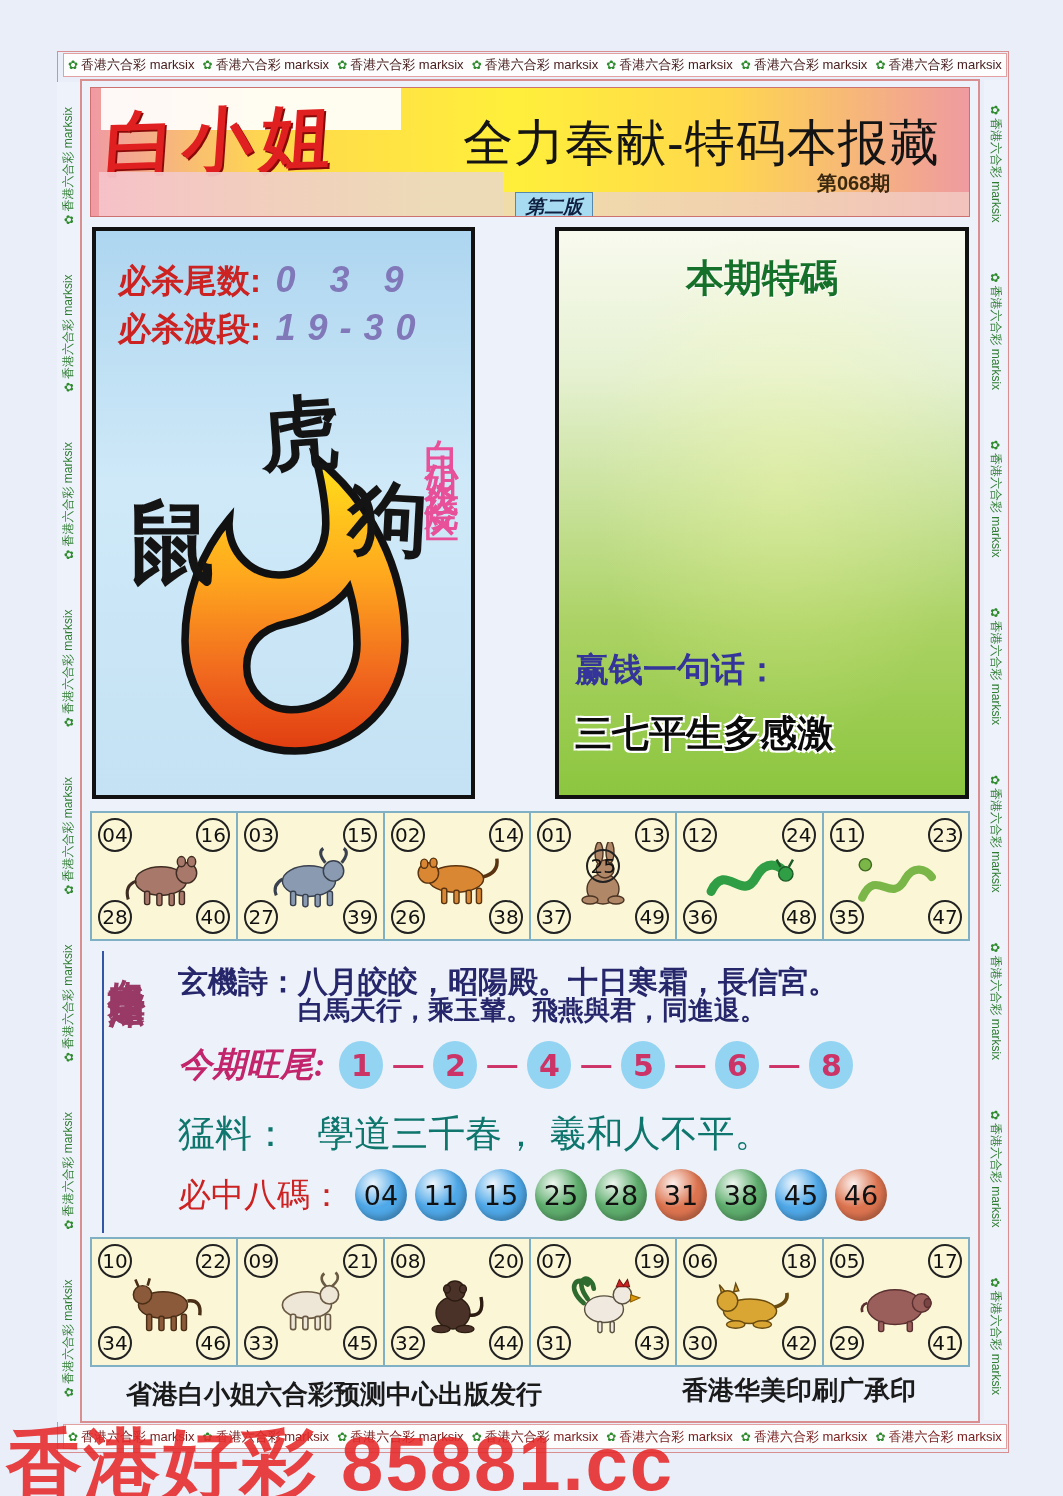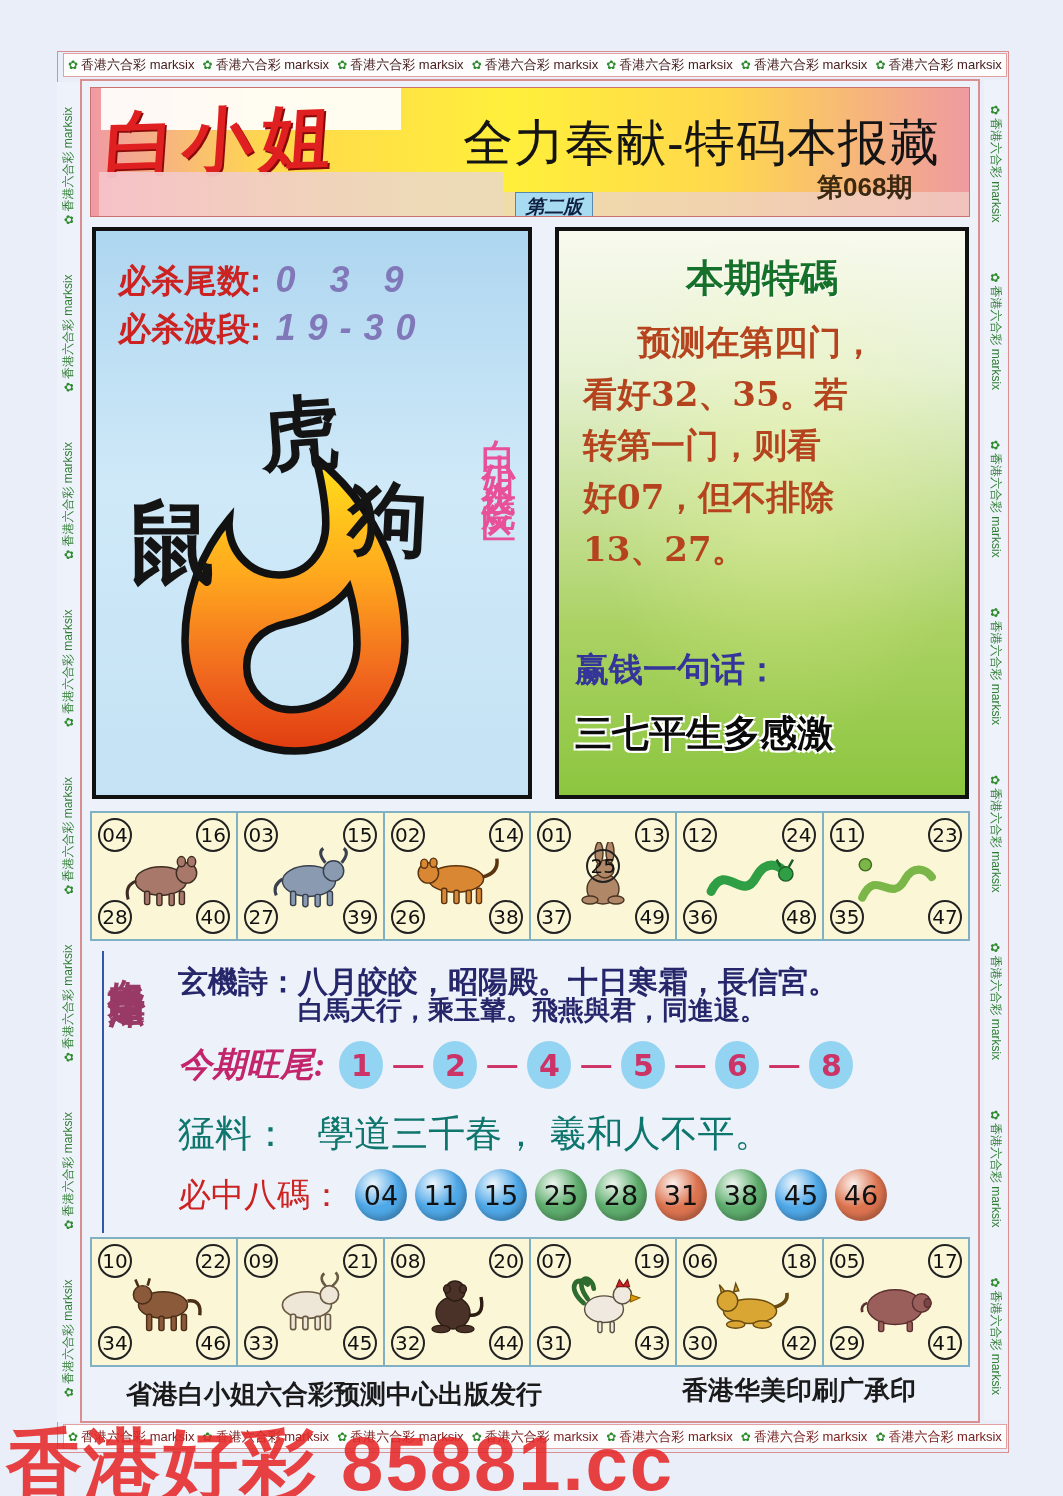--- a/index.html
+++ b/index.html
@@ -21,27 +21,27 @@
   .strip-left .bu,.strip-right .bu{font-size:12px;}
 
   
   .frame{position:absolute;left:80px;top:79px;width:900px;height:1344px;border:2px solid #d98f8f;background:#edf1fa;box-sizing:border-box;}
 
   
   .header{position:absolute;left:8px;top:6px;width:880px;height:130px;background:linear-gradient(90deg,#f09aa4 0%,#ffd84d 20%,#ffef3a 48%,#ffd84d 72%,#ef9aa0 100%);border:1px solid #cc7070;box-sizing:border-box;overflow:hidden;}
   .hdr-white{position:absolute;left:10px;top:0px;width:300px;height:42px;background:rgba(255,255,255,.92);}
   .brand{position:absolute;left:14px;top:6px;font-size:70px;font-weight:900;color:#e02020;transform:rotate(-2deg) skewX(-6deg);letter-spacing:8px;text-shadow:2px 2px 0 #8a0a0a;}
   .h-title{position:absolute;left:372px;top:22px;font-size:50px;font-weight:400;color:#141414;letter-spacing:1px;}
-  .issue{position:absolute;left:726px;top:82px;font-size:26px;font-weight:bold;color:#3a2810;}
+  .issue{position:absolute;left:726px;top:82px;font-size:20px;font-weight:bold;color:#3a2810;}
   .blur-a{position:absolute;left:8px;top:84px;width:404px;height:44px;background:linear-gradient(90deg,#f6c3ca,#ecd9bd 80%);opacity:.95;}
   .blur-b{position:absolute;left:412px;top:104px;width:470px;height:26px;background:linear-gradient(90deg,#ecd9bd,#f2c9c2);opacity:.85;}
   .edition{position:absolute;left:424px;top:104px;width:76px;height:28px;background:#a6dbf2;border:1px solid #5588aa;color:#102040;font-size:19px;font-weight:bold;font-style:italic;display:flex;align-items:center;justify-content:center;z-index:3;}
 
   
-  .lbox{position:absolute;left:10px;top:146px;width:440px;height:572px;border:4px solid #111;box-sizing:border-box;background:linear-gradient(180deg,#aed6f0 0%,#cfe9f8 45%,#c4e2f4 100%);overflow:hidden;}
+  .lbox{position:absolute;left:10px;top:146px;width:383px;height:572px;border:4px solid #111;box-sizing:border-box;background:linear-gradient(180deg,#aed6f0 0%,#cfe9f8 45%,#c4e2f4 100%);overflow:hidden;}
   .kill-line{position:absolute;left:22px;white-space:nowrap;}
   .kill-label{font-size:33px;font-weight:900;color:#cc2222;}
   .kill-value{font-size:36px;font-weight:bold;font-style:italic;color:#8078b8;letter-spacing:12px;margin-left:10px;}
   .zchar{position:absolute;font-size:80px;font-weight:900;color:#141414;z-index:4;}
   .flame{position:absolute;left:34px;top:210px;z-index:2;}
   .burn-side{position:absolute;right:6px;top:182px;height:380px;writing-mode:vertical-rl;text-orientation:upright;font-size:34px;font-weight:900;color:#e8509a;letter-spacing:14px;z-index:4;}
 
   
   .rbox{position:absolute;left:473px;top:146px;width:414px;height:572px;border:4px solid #111;box-sizing:border-box;background:
     radial-gradient(ellipse at 55% 45%,rgba(255,255,170,.30),rgba(255,255,170,0) 60%),
@@ -227,27 +227,20 @@
         <path fill="url(#fg)" stroke="#111" stroke-width="0.55" d="M13.5.67s.74 2.65.74 4.8c0 2.06-1.35 3.73-3.41 3.73-2.07 0-3.63-1.67-3.63-3.73l.03-.36C5.21 7.51 4 10.62 4 14c0 4.42 3.58 8 8 8s8-3.58 8-8C20 8.61 17.41 3.8 13.5.67zM11.71 19c-1.78 0-3.22-1.4-3.22-3.14 0-1.62 1.05-2.76 2.81-3.12 1.77-.36 3.6-1.21 4.62-2.58.39 1.29.59 2.65.59 4.04 0 2.65-2.15 4.8-4.8 4.8z"></path>
       </svg>
       <div class="zchar" style="left:164px;top:150px;transform:rotate(-4deg);">虎</div>
       <div class="zchar" style="left:30px;top:252px;font-size:90px;">鼠</div>
       <div class="zchar" style="left:252px;top:236px;transform:rotate(3deg);">狗</div>
       <div class="burn-side">白小姐炎烧区</div>
     </div>
 
     <div class="rbox">
       <div class="rbox-title">本期特碼</div>
-      <div class="pred">
-        <div class="indent">预测在第四门，</div>
-        <div>看好32、35。若</div>
-        <div>转第一门，则看</div>
-        <div>好07，但不排除</div>
-        <div>13、27。</div>
-      </div>
       <div class="win-label">赢钱一句话：</div>
       <div class="win-phrase">三七平生多感激</div>
     </div>
 
     <div class="zrow zrow1">
       <div class="zcell">
         <span class="num tl">04</span>
         <span class="num tr">16</span>
         <span class="num bl">28</span>
         <span class="num br">40</span>

